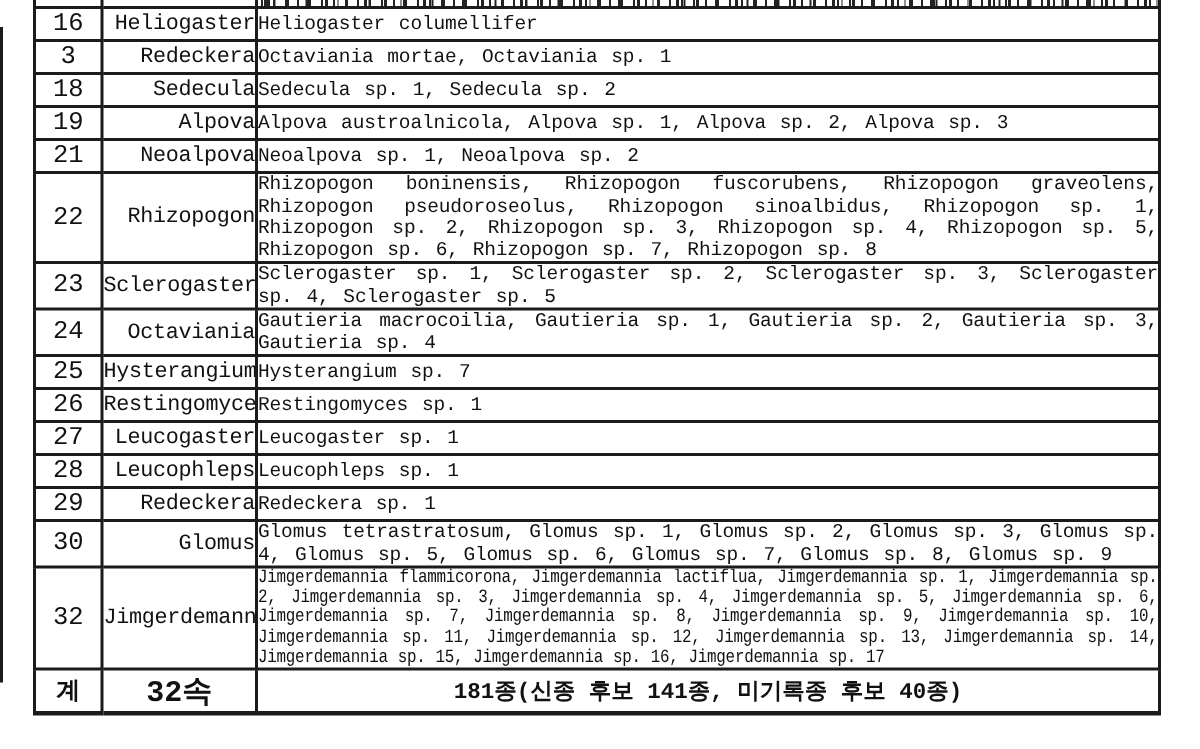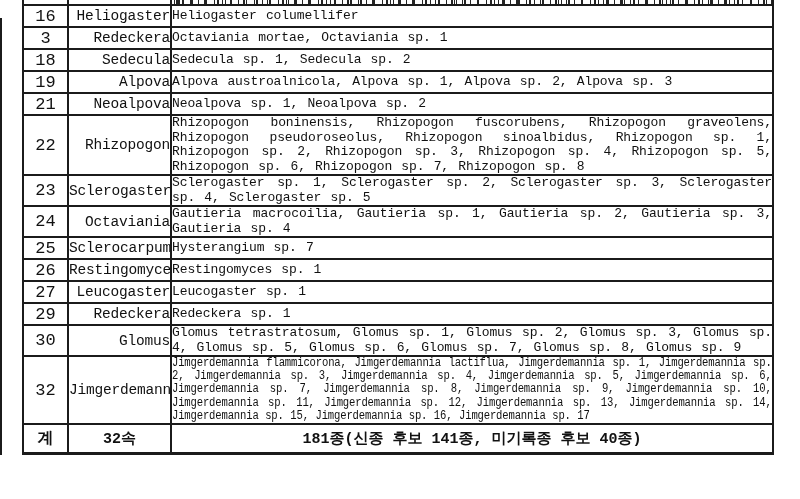--- a/index.html
+++ b/index.html
@@ -74,21 +74,21 @@
     line-height:13.2px;
     word-spacing:0.5px;
     letter-spacing:-0.2px;
   }
   tr.total-row td{
     border-bottom:3px solid var(--border);
     font-weight:bold;
     height:27px;
   }
   tr.total-row .total-label{font-size:16px;text-align:center;}
-  tr.total-row .total-genera{font-size:15px;text-align:center;}
+  tr.total-row .total-genera{font-size:20px;text-align:center;}
   tr.total-row .total-species{font-size:15px;text-align:center;padding:0 20px;}
 </style>
 </head>
 <body>
 
 <div class="page">
 
   <div class="edge-line"></div>
 
   <table class="species">
@@ -156,37 +156,44 @@
         </tr>
         <tr>
           <td class="no-cell">24</td>
           <td class="genus-cell">Octaviania</td>
           <td class="species-cell">
             <div class="sp">Gautieria macrocoilia, Gautieria sp. 1, Gautieria sp. 2, Gautieria sp. 3, Gautieria sp. 4</div>
           </td>
         </tr>
         <tr>
           <td class="no-cell">25</td>
-          <td class="genus-cell">Sclerocarpum</td>
+          <td class="genus-cell">Hysterangium</td>
           <td class="species-cell">
             <div class="sp">Hysterangium sp. 7</div>
           </td>
         </tr>
         <tr>
           <td class="no-cell">26</td>
           <td class="genus-cell">Restingomyces</td>
           <td class="species-cell">
             <div class="sp">Restingomyces sp. 1</div>
           </td>
         </tr>
         <tr>
           <td class="no-cell">27</td>
           <td class="genus-cell">Leucogaster</td>
           <td class="species-cell">
             <div class="sp">Leucogaster sp. 1</div>
+          </td>
+        </tr>
+        <tr>
+          <td class="no-cell">28</td>
+          <td class="genus-cell">Leucophleps</td>
+          <td class="species-cell">
+            <div class="sp">Leucophleps sp. 1</div>
           </td>
         </tr>
         <tr>
           <td class="no-cell">29</td>
           <td class="genus-cell">Redeckera</td>
           <td class="species-cell">
             <div class="sp">Redeckera sp. 1</div>
           </td>
         </tr>
         <tr>

